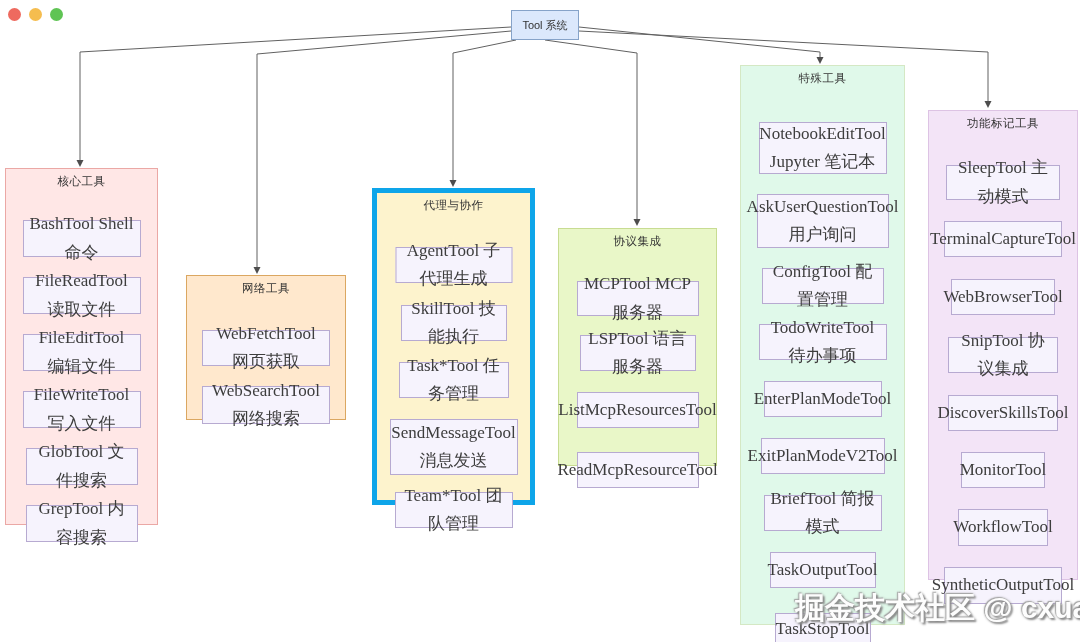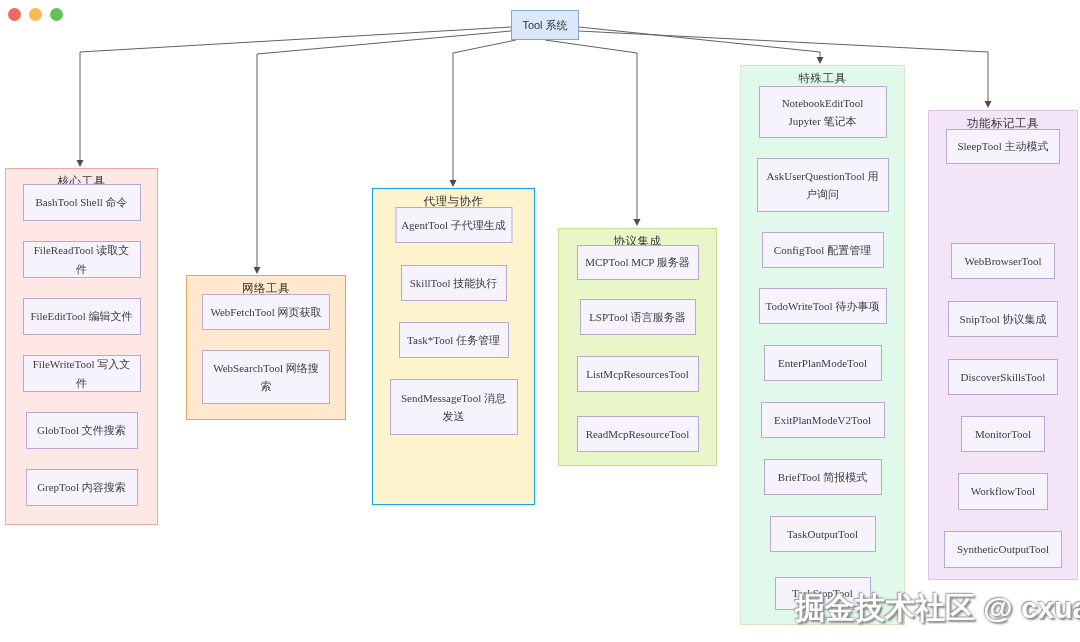--- a/index.html
+++ b/index.html
@@ -23,30 +23,30 @@
     font-size:11px;color:#333;
   }
 
   .group{position:absolute;box-sizing:border-box;z-index:1;font-family:Liberation Serif, serif;}
   .gtitle{
     position:absolute;top:5px;left:0;width:100%;text-align:center;
     font-size:11.5px;color:#333;letter-spacing:.5px;
   }
   .g-core   {background:#ffe7e6;border:1px solid #eba8a5;}
   .g-net    {background:#ffe8cd;border:1px solid #dba761;}
-  .g-agent  {background:#fdf3cd;border:1px solid #0ea5e9;}
+  .g-agent  {background:#fdf3cd;border:5px solid #0ea5e9;}
   .g-proto  {background:#e9f7c8;border:1px solid #c8dc92;padding-left:28px;}
   .g-special{background:#e0f9ea;border:1px solid #d4e8c4;}
   .g-flag   {background:#f3e4f7;border:1px solid #ddc3e4;}
 
   .item{
     position:absolute;left:50%;transform:translateX(-50%);
     background:#f6f3fd;border:1px solid #b7aad1;box-sizing:border-box;
     display:flex;align-items:center;justify-content:center;text-align:center;
-    font-size:11px;color:#3d3d3d;line-height:1.65;padding:2px 5px;
+    font-size:17px;color:#3d3d3d;line-height:1.65;padding:2px 5px;margin-top:36px;
   }
 
   .watermark{
     position:absolute;left:795px;top:588px;z-index:3;
     font-size:30px;font-weight:bold;color:#fdfdfd;white-space:nowrap;
     text-shadow:2px 2px 2px #8a8a8a,-1px -1px 1px #a5a5a5,0 0 3px #999;
   }
 </style>
 </head>
 <body>
@@ -84,29 +84,30 @@
   <div class="item" style="top:72px;height:37px;width:118px">FileReadTool 读取文件</div>
   <div class="item" style="top:129px;height:37px;width:118px">FileEditTool 编辑文件</div>
   <div class="item" style="top:186px;height:37px;width:118px">FileWriteTool 写入文件</div>
   <div class="item" style="top:243px;height:37px;width:112px">GlobTool 文件搜索</div>
   <div class="item" style="top:300px;height:37px;width:112px">GrepTool 内容搜索</div>
 </section>
 
 <section class="group g-net" style="left:186px;top:275px;width:160px;height:145px">
   <div class="gtitle">网络工具</div>
   <div class="item" style="top:18px;height:36px;width:128px">WebFetchTool 网页获取</div>
-  <div class="item" style="top:74px;height:54px;width:128px">WebSearchTool 网络搜索</div>
+  <div class="item" style="top:74px;height:38px;width:128px">WebSearchTool 网络搜索</div>
 </section>
 
 <section class="group g-agent" style="left:372px;top:188px;width:163px;height:317px">
   <div class="gtitle">代理与协作</div>
   <div class="item" style="top:18px;height:36px;width:117px">AgentTool 子代理生成</div>
   <div class="item" style="top:76px;height:36px;width:106px">SkillTool 技能执行</div>
   <div class="item" style="top:133px;height:36px;width:110px">Task*Tool 任务管理</div>
   <div class="item" style="top:190px;height:56px;width:128px">SendMessageTool 消息发送</div>
+  <div class="item" style="top:263px;height:36px;width:118px">Team*Tool 团队管理</div>
 </section>
 
 <section class="group g-proto" style="left:558px;top:228px;width:159px;height:238px">
   <div class="gtitle">协议集成</div>
   <div class="item" style="top:16px;height:35px;width:122px">MCPTool MCP 服务器</div>
   <div class="item" style="top:70px;height:36px;width:116px">LSPTool 语言服务器</div>
   <div class="item" style="top:127px;height:36px;width:122px">ListMcpResourcesTool</div>
   <div class="item" style="top:187px;height:36px;width:122px">ReadMcpResourceTool</div>
 </section>
 
@@ -119,20 +120,21 @@
   <div class="item" style="top:279px;height:36px;width:118px">EnterPlanModeTool</div>
   <div class="item" style="top:336px;height:36px;width:124px">ExitPlanModeV2Tool</div>
   <div class="item" style="top:393px;height:36px;width:118px">BriefTool 简报模式</div>
   <div class="item" style="top:450px;height:36px;width:106px">TaskOutputTool</div>
   <div class="item" style="top:511px;height:33px;width:96px">TaskStopTool</div>
 </section>
 
 <section class="group g-flag" style="left:928px;top:110px;width:150px;height:470px">
   <div class="gtitle">功能标记工具</div>
   <div class="item" style="top:18px;height:35px;width:114px">SleepTool 主动模式</div>
+  <div class="item" style="top:74px;height:36px;width:118px">TerminalCaptureTool</div>
   <div class="item" style="top:132px;height:36px;width:104px">WebBrowserTool</div>
   <div class="item" style="top:190px;height:36px;width:110px">SnipTool 协议集成</div>
   <div class="item" style="top:248px;height:36px;width:110px">DiscoverSkillsTool</div>
   <div class="item" style="top:305px;height:36px;width:84px">MonitorTool</div>
   <div class="item" style="top:362px;height:37px;width:90px">WorkflowTool</div>
   <div class="item" style="top:420px;height:37px;width:118px">SyntheticOutputTool</div>
 </section>
 
 <div class="watermark">掘金技术社区 @ cxuan</div>
 

